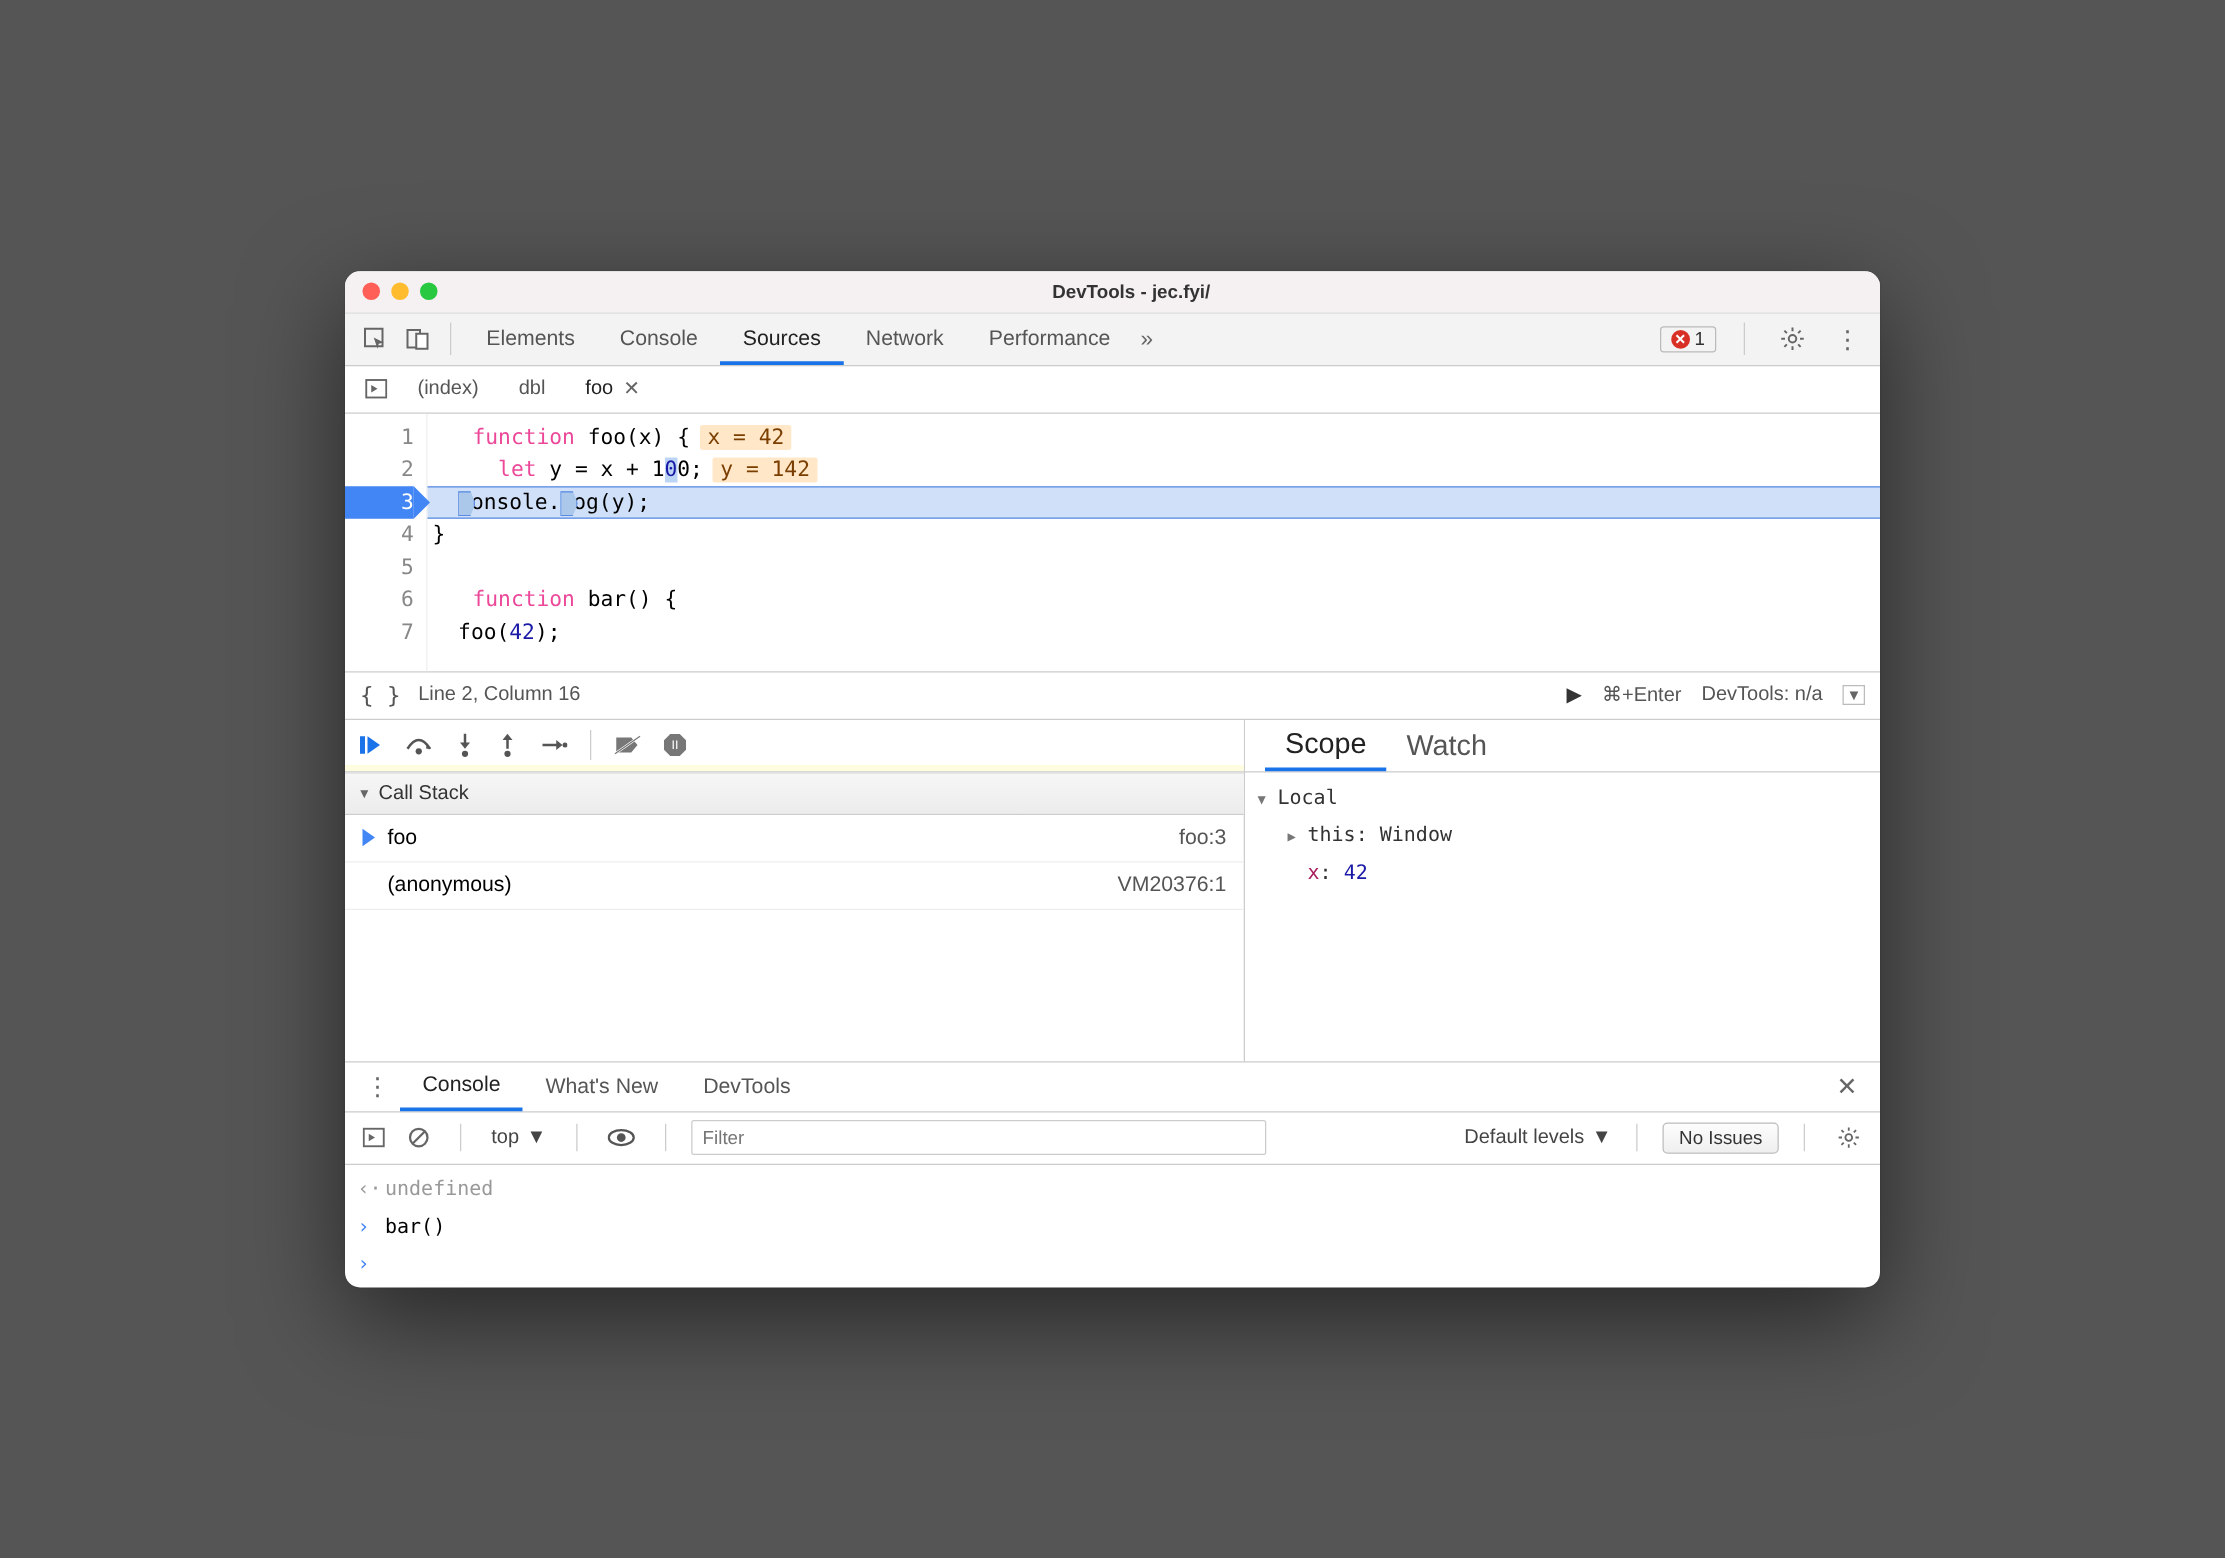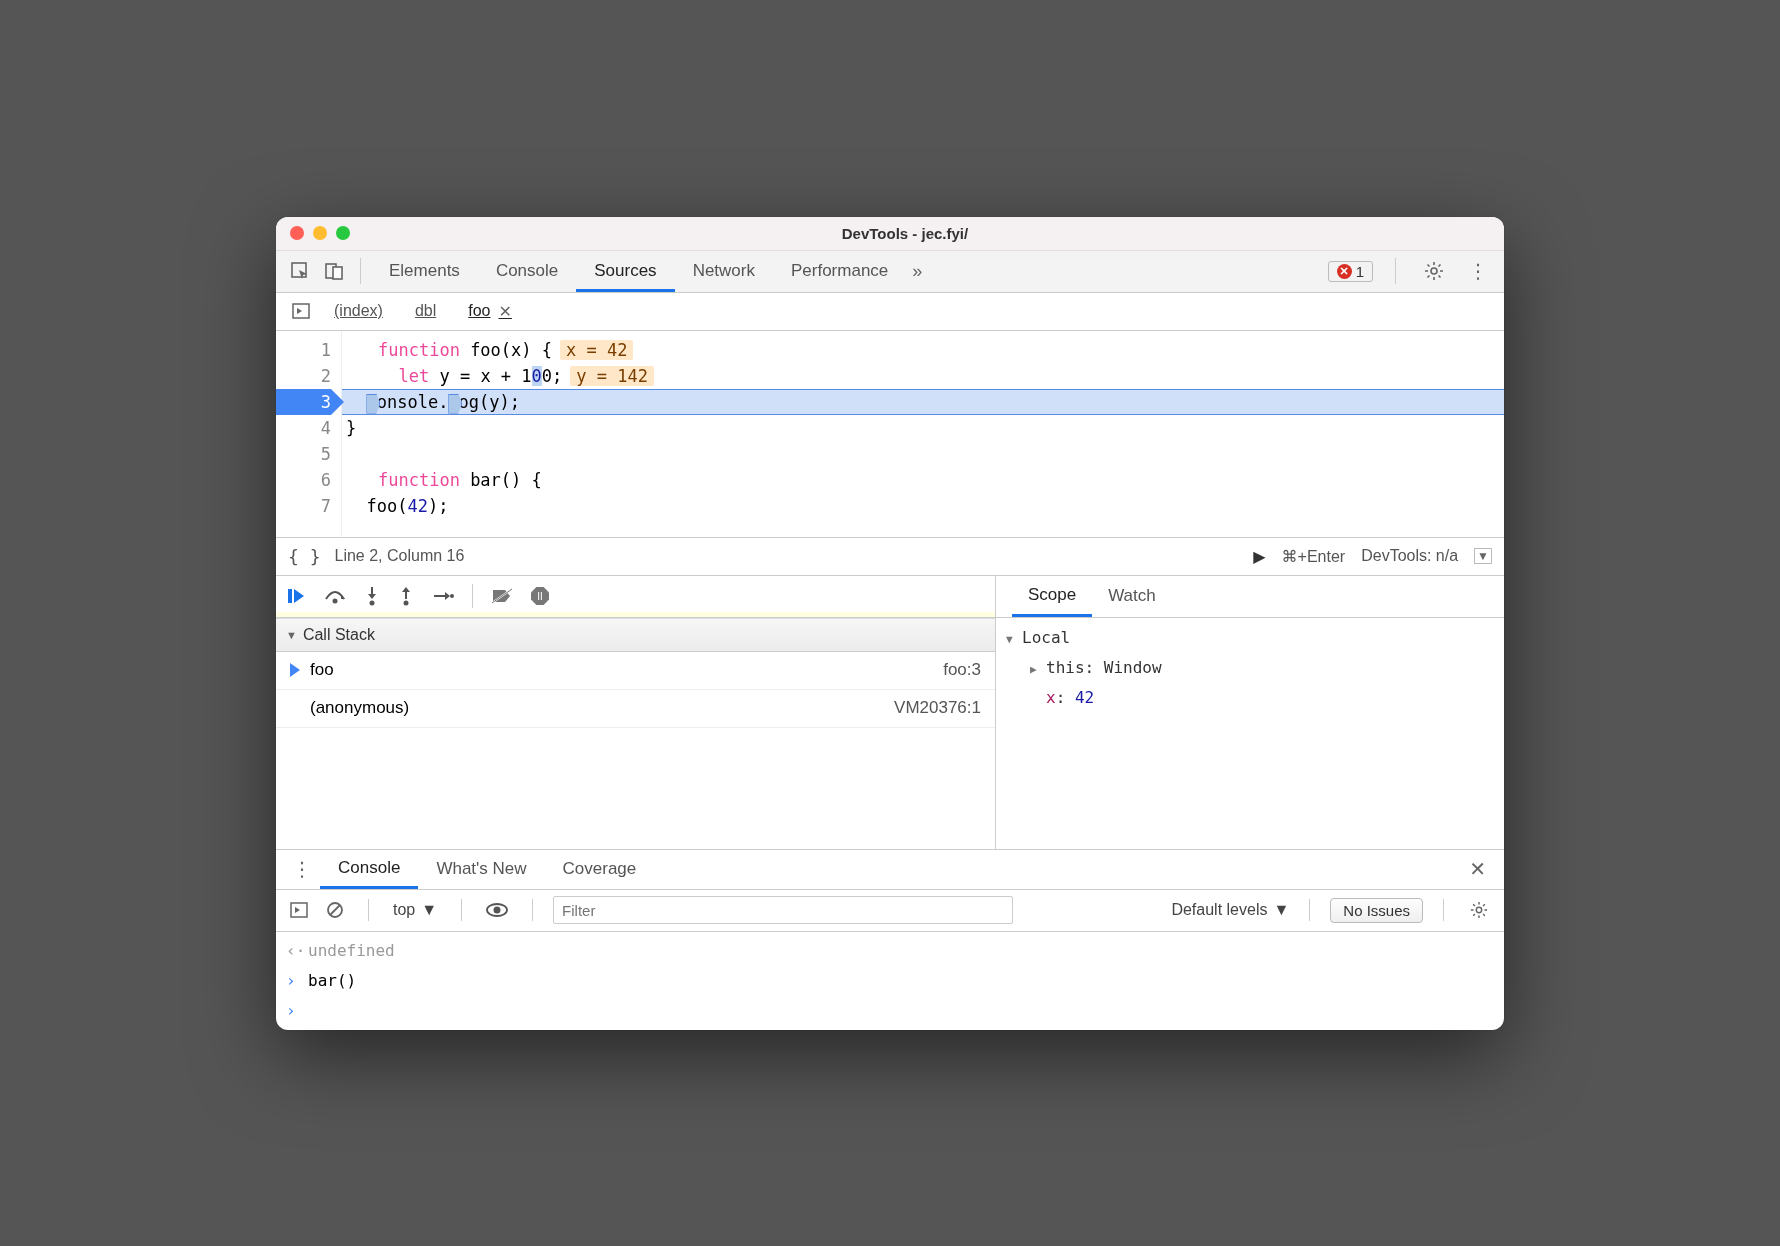--- a/index.html
+++ b/index.html
@@ -78,21 +78,20 @@
   gap: 0;
 }
 .file-tab {
   padding: 0 16px;
   height: 38px;
   display: flex;
   align-items: center;
   gap: 8px;
   font-size: 16px;
   color: #555;
-  text-decoration: underline;
 }
 .file-tab.active { color: #222; }
 .file-tab .close-x { color: #666; font-size: 16px; }
 .nav-icon { padding: 0 8px; color:#555; }
 
 .editor {
   flex: 0 0 207px;
   display: flex;
   font-family: Menlo, Consolas, monospace;
   font-size: 17px;
@@ -216,21 +215,21 @@
 }
 .stack-row:not(.active) { padding-left: 34px; }
 .stack-row .loc { margin-left: auto; color: #555; }
 
 .mid-right {
   width: 508px;
   display: flex;
   flex-direction: column;
 }
 .side-tabs { height: 42px; display: flex; border-bottom: 1px solid #ccc; padding-left: 16px; }
-.side-tab { padding: 0 16px; display:flex;align-items:center; font-size: 17px; color:#555;}
+.side-tab { padding: 0 16px; display:flex;align-items:center; font-size: 23px; color:#555;}
 .side-tab.active { color:#222; border-bottom: 3px solid #1a73e8; }
 .scope-body { padding: 6px 10px; font-family: Menlo, monospace; font-size: 16px; line-height: 28px; color:#333; }
 .scope-body .tri2 { color:#777; font-size: 11px; display:inline-block; width: 16px; }
 .varname { color: #a71d5d; }
 .varname.this { color: #333; }
 .varval { color: #1a1aa6; }
 .vartype { color: #333; }
 
 .drawer-tabs {
   height: 40px;
@@ -466,21 +465,21 @@
           </div>
       </div>
     </div>
   </div>
 
   <div class="drawer-tabs">
     <span class="drawer-kebab">⋮</span>
     <div id="drawer-tabs-container" style="display:flex">
         <div class="drawer-tab active">Console</div>
         <div class="drawer-tab">What's New</div>
-        <div class="drawer-tab">Coverage</div>
+        <div class="drawer-tab">DevTools</div>
       </div>
     <span class="close">✕</span>
   </div>
 
   <div class="console-toolbar">
     <span class="icon">
       <svg width="18" height="18" viewBox="0 0 18 18">
           <rect x="1" y="2" width="16" height="14" fill="none" stroke="#666" stroke-width="1.5"></rect>
           <path d="M5 6l5 3-5 3Z" fill="#666"></path>
         </svg>

